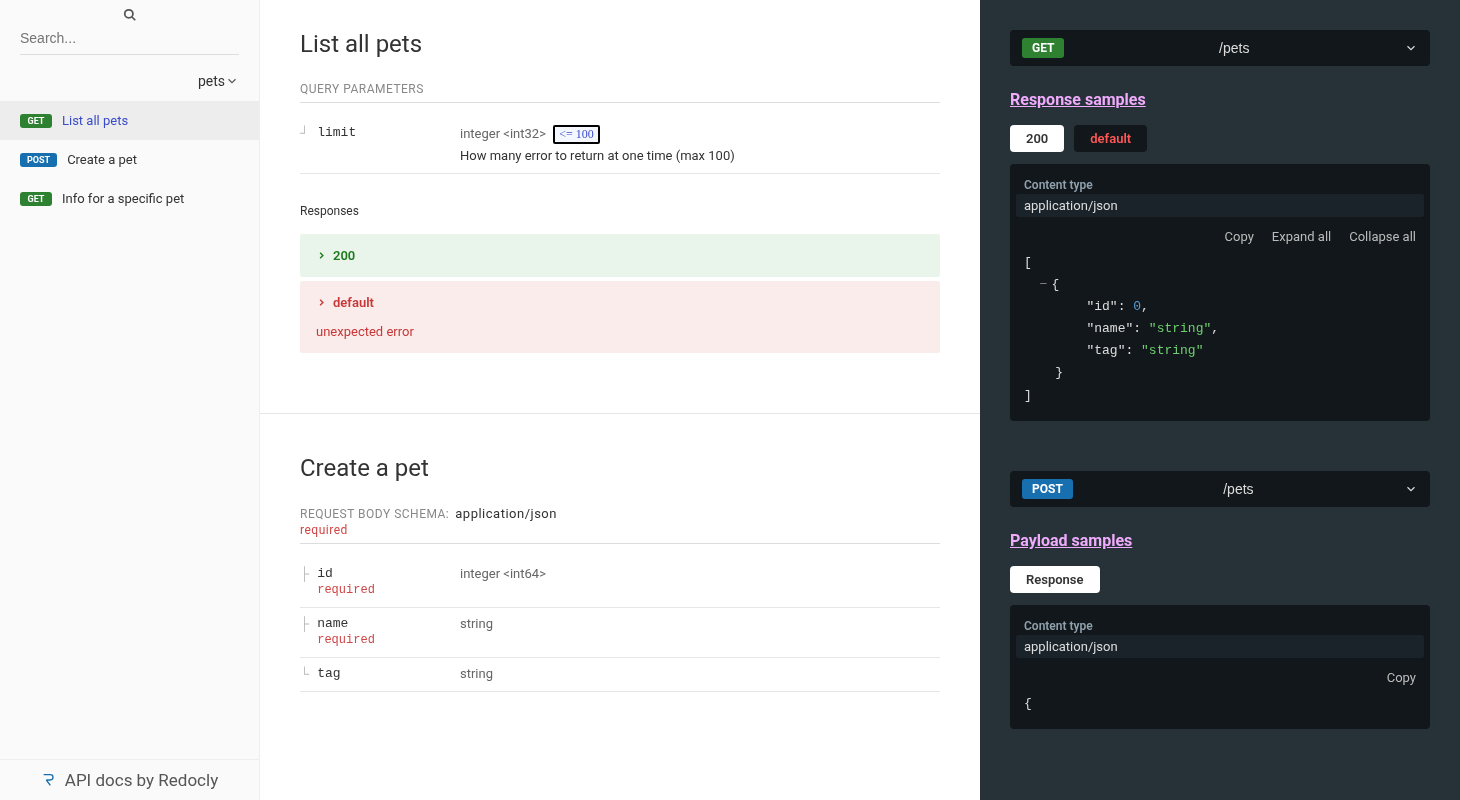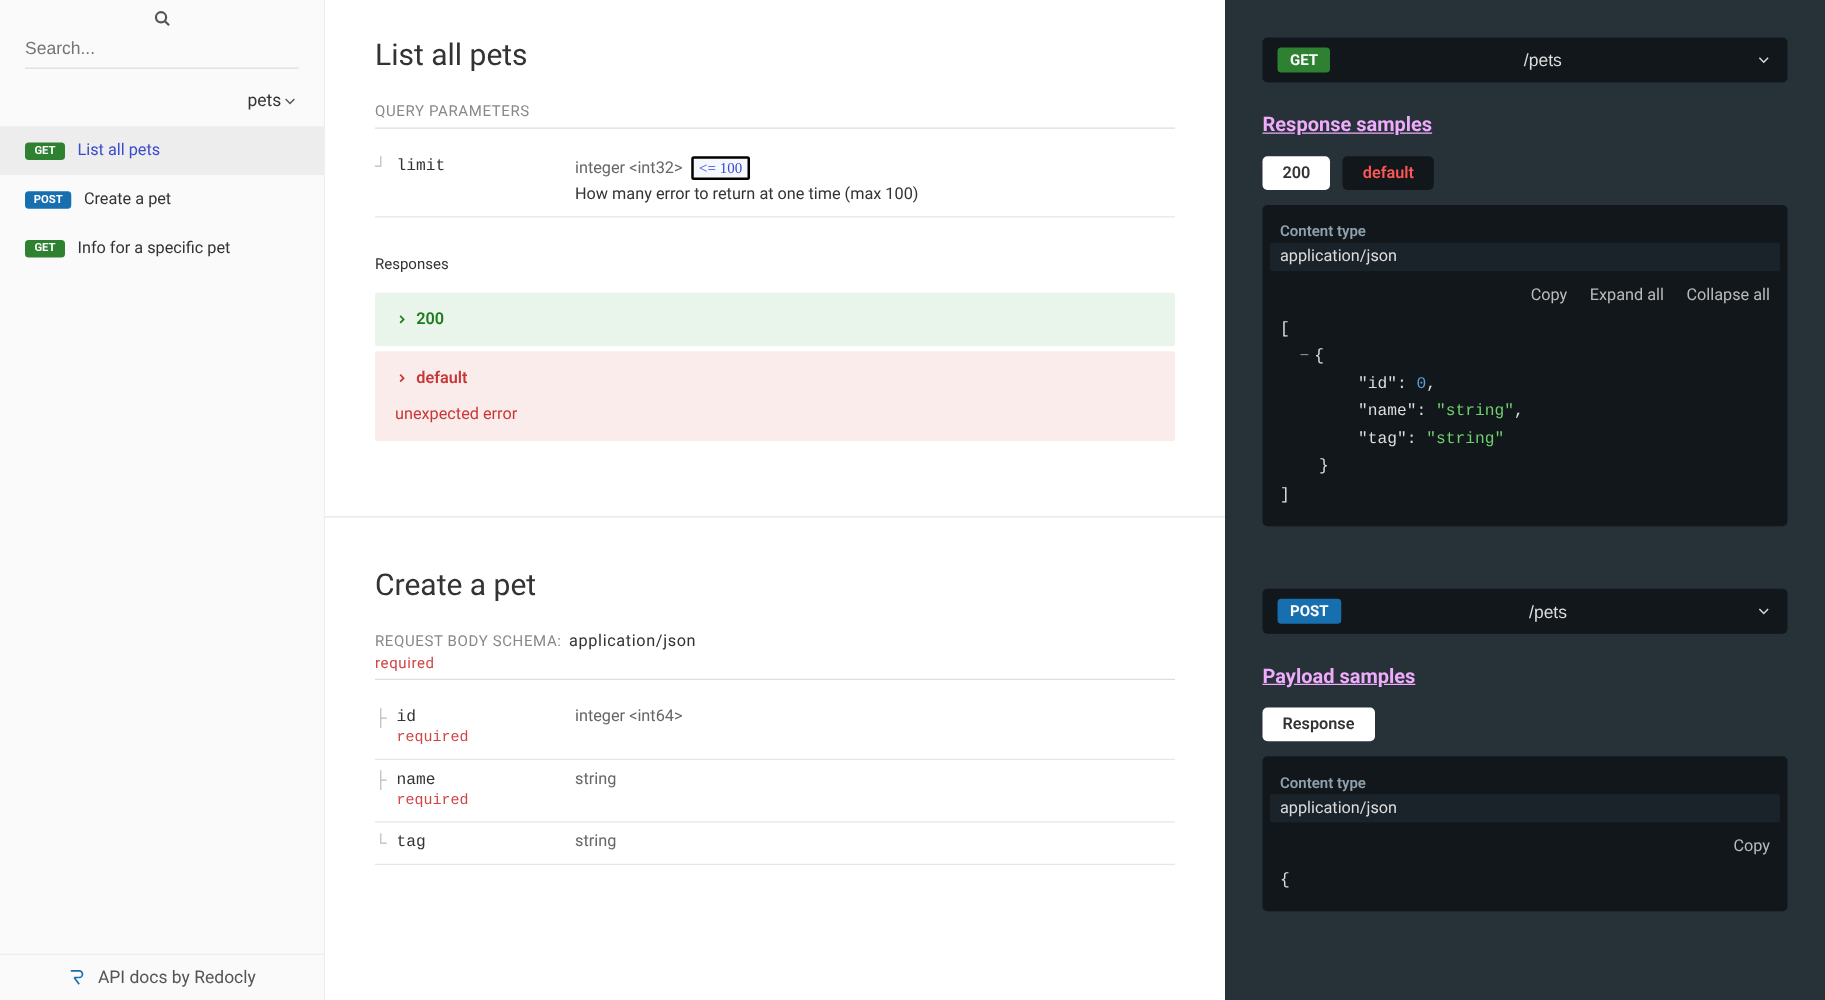--- a/index.html
+++ b/index.html
@@ -81,21 +81,21 @@
   position: absolute;
   bottom: 0;
   left: 0;
   right: 0;
   border-top: 1px solid #eee;
   padding: 10px;
   display: flex;
   align-items: center;
   justify-content: center;
   gap: 8px;
-  font-size: 14px;
+  font-size: 17px;
   color: #555;
 }
 
 
 .main {
   flex: 1;
   overflow-y: auto;
   padding: 30px 40px;
   background: #fff;
 }

